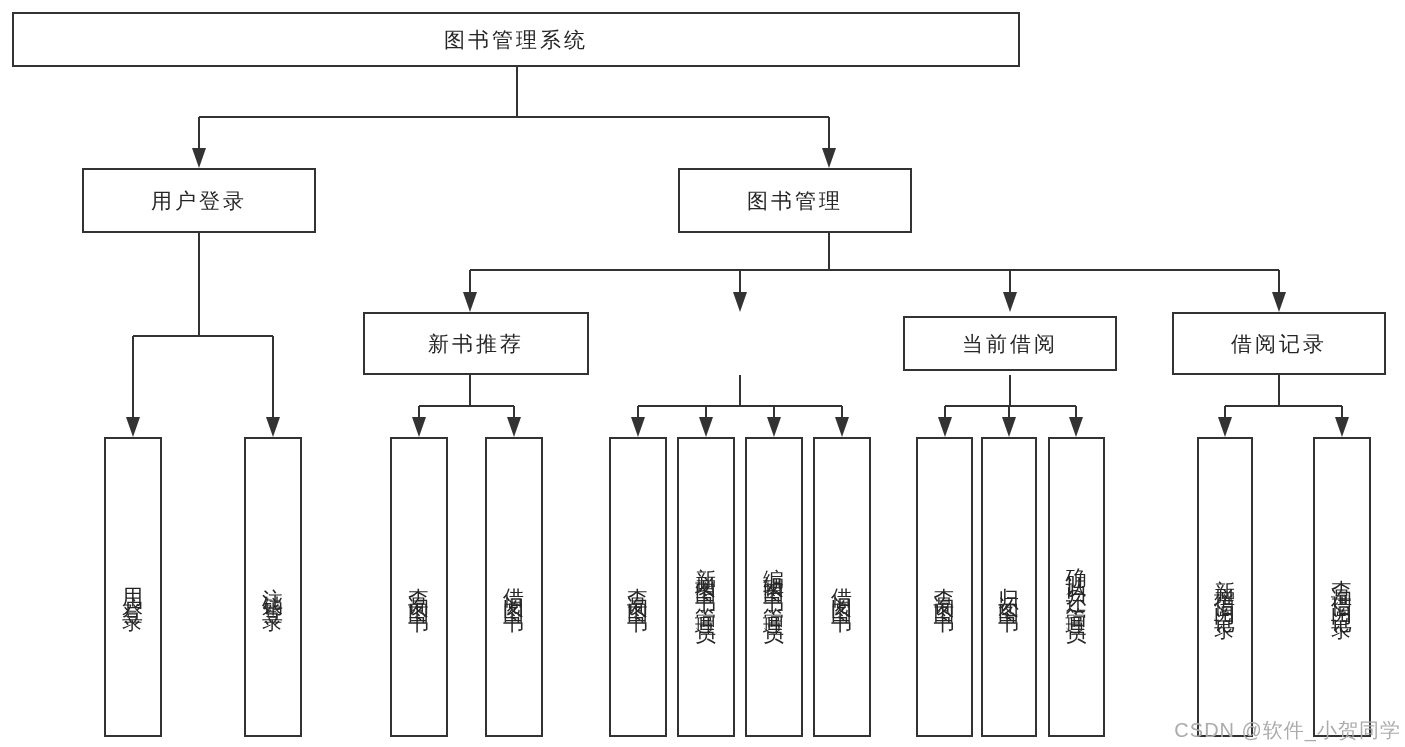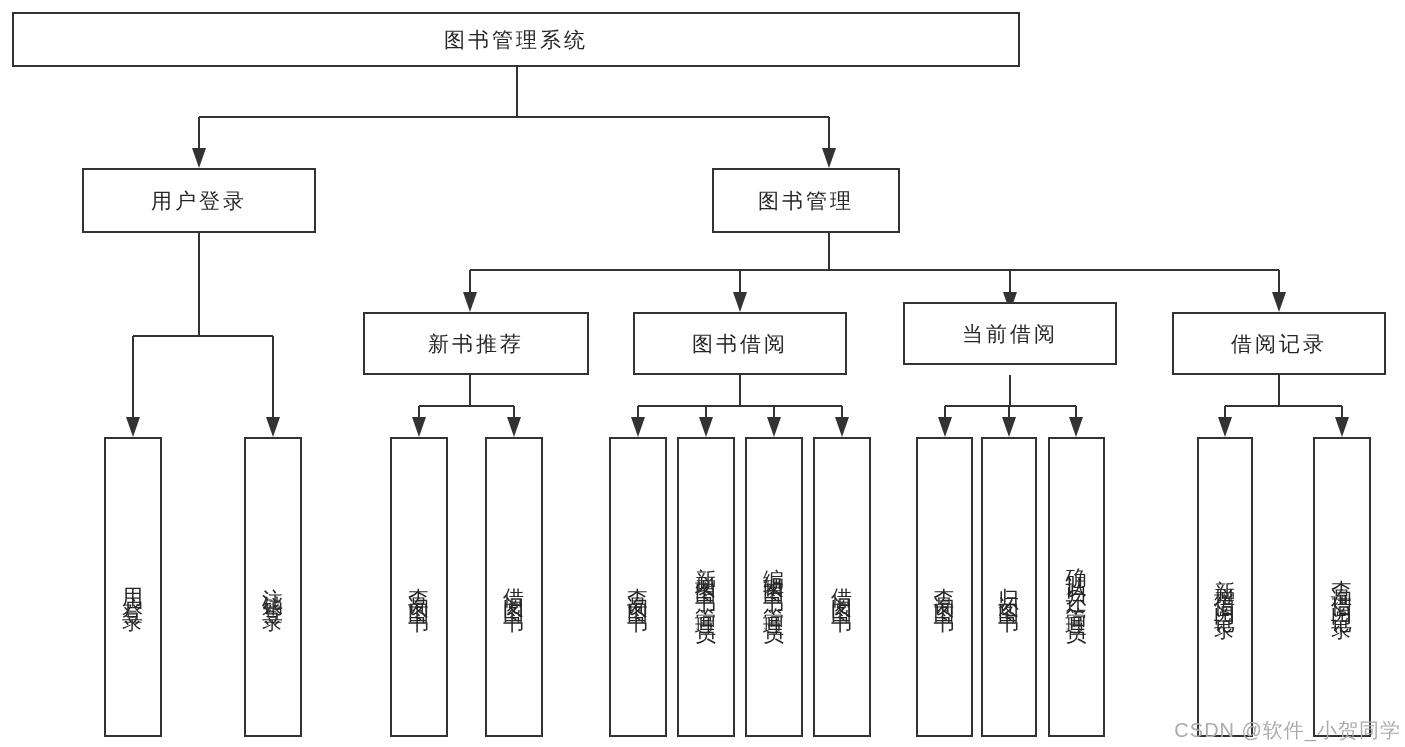--- a/index.html
+++ b/index.html
@@ -92,31 +92,28 @@
     </g>
   </svg>
 
   <div class="box h" style="left:12px;top:12px;width:1008px;height:55px">
     <span>图书管理系统</span>
   </div>
 
   <div class="box h" style="left:82px;top:168px;width:234px;height:65px">
     <span>用户登录</span>
   </div>
-  <div class="box h" style="left:712px;top:168px;width:188px;height:65px">
+  <div class="box h" style="left:678px;top:168px;width:234px;height:65px">
     <span>图书管理</span>
   </div>
 
   <div class="box h" style="left:363px;top:312px;width:226px;height:63px">
     <span>新书推荐</span>
   </div>
-  <div class="box h" style="left:633px;top:312px;width:214px;height:63px">
-    <span>图书借阅</span>
-  </div>
-  <div class="box h" style="left:903px;top:302px;width:214px;height:63px">
+  <div class="box h" style="left:903px;top:316px;width:214px;height:55px">
     <span>当前借阅</span>
   </div>
   <div class="box h" style="left:1172px;top:312px;width:214px;height:63px">
     <span>借阅记录</span>
   </div>
 
   <div class="box v" style="left:104px;top:437px;width:58px;height:300px">
     <span>用户登录</span>
   </div>
   <div class="box v" style="left:244px;top:437px;width:58px;height:300px">

